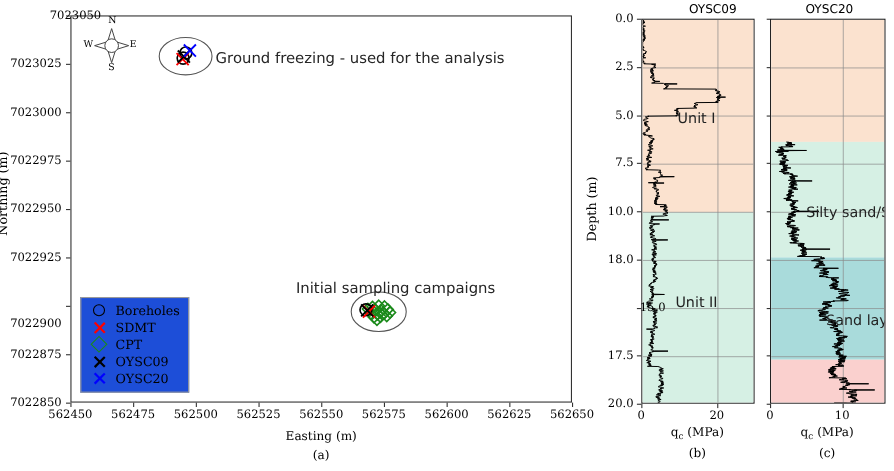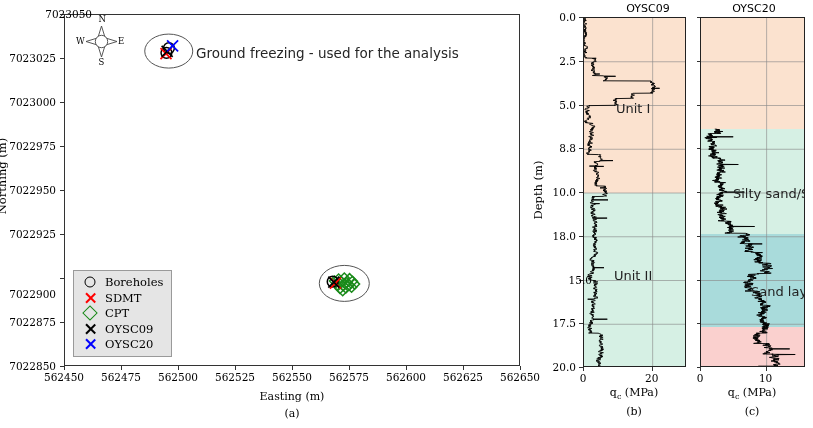--- a/index.html
+++ b/index.html
@@ -28,21 +28,21 @@
   .mk-x:after{transform:translateX(-50%) rotate(-45deg);}
   .mk-diamond{width:9px;height:9px;border:1.5px solid #1a8a1a;box-sizing:border-box;transform:translate(-50%,-50%) rotate(45deg);}
   .annot{position:absolute;font-size:13.5px;color:#262626;white-space:nowrap;
          font-family:"DejaVu Sans","Liberation Sans",sans-serif;}
 
   
   .compass{position:absolute;}
   .compass .cl{position:absolute;font-size:8.5px;color:#000;}
 
   
-  #legend{position:absolute;left:8px;bottom:8px;border:0.9px solid #9a9a9a;background:#e5e5e5;
+  #legend{position:absolute;left:8px;bottom:8px;border:0.9px solid #9a9a9a;background:#1d4ed8;
           padding:4px 8px 4px 5px;box-sizing:border-box;}
   .lgrow{display:flex;align-items:center;height:15.5px;}
   .lgicon{width:22px;height:15px;position:relative;flex:none;}
   .lgtxt{font-size:11.5px;margin-left:4px;white-space:nowrap;}
 
   
   .cpt{position:absolute;border:1.2px solid #222;box-sizing:border-box;overflow:hidden;background:#fff;}
   .band{position:absolute;left:0;right:0;}
   .cpttitle{position:absolute;font-size:11px;text-align:center;
             font-family:"DejaVu Sans","Liberation Sans",sans-serif;}
@@ -101,20 +101,21 @@
         <polygon points="3,18.5 16,22.5 16,14.5" fill="#fff" stroke="#444" stroke-width="0.9"></polygon>
         <circle cx="18.5" cy="18.5" r="6.2" fill="#fff" stroke="#444" stroke-width="0.9"></circle>
       </svg>
       <div class="cl" style="left:15.5px;top:-9px;">N</div>
       <div class="cl" style="left:15.5px;top:34px;">S</div>
       <div class="cl" style="left:35px;top:12.5px;">E</div>
       <div class="cl" style="left:-7px;top:12.5px;">W</div>
     </div>
 
     <div class="annot" style="left:131px;top:30px;">Ground freezing - used for the analysis</div>
+    <div class="annot" style="left:204px;top:239px;">Initial sampling campaigns</div>
 
     <div id="legend">
       <div class="lgrow">
         <span class="lgicon">
           <span class="mk mk-circle" style="left:11px;top:7.5px;"></span>
         </span>
         <span class="lgtxt">Boreholes</span>
       </div>
       <div class="lgrow">
         <span class="lgicon">
@@ -228,27 +229,27 @@
       <div class="tick" style="left: 56px; top: 322px; transform: translate(-100%, -50%);">7022875</div>
       <div style="position: absolute; left: 60px; top: 366px; width: 4px; height: 1px; background: rgb(51, 51, 51);"></div>
       <div class="tick" style="left: 56px; top: 366px; transform: translate(-100%, -50%);">7022850</div>
       <div style="position: absolute; left: 579px; top: 17px; width: 4px; height: 1px; background: rgb(51, 51, 51);"></div>
       <div class="tick" style="left: 576px; top: 17px; transform: translate(-100%, -50%);">0.0</div>
       <div style="position: absolute; left: 579px; top: 60.75px; width: 4px; height: 1px; background: rgb(51, 51, 51);"></div>
       <div class="tick" style="left: 576px; top: 60.75px; transform: translate(-100%, -50%);">2.5</div>
       <div style="position: absolute; left: 579px; top: 104.5px; width: 4px; height: 1px; background: rgb(51, 51, 51);"></div>
       <div class="tick" style="left: 576px; top: 104.5px; transform: translate(-100%, -50%);">5.0</div>
       <div style="position: absolute; left: 579px; top: 148.25px; width: 4px; height: 1px; background: rgb(51, 51, 51);"></div>
-      <div class="tick" style="left: 576px; top: 148.25px; transform: translate(-100%, -50%);">8.8</div>
+      <div class="tick" style="left: 576px; top: 148.25px; transform: translate(-100%, -50%);">7.5</div>
       <div style="position: absolute; left: 579px; top: 192px; width: 4px; height: 1px; background: rgb(51, 51, 51);"></div>
       <div class="tick" style="left: 576px; top: 192px; transform: translate(-100%, -50%);">10.0</div>
       <div style="position: absolute; left: 579px; top: 235.75px; width: 4px; height: 1px; background: rgb(51, 51, 51);"></div>
       <div class="tick" style="left: 576px; top: 235.75px; transform: translate(-100%, -50%);">18.0</div>
       <div style="position: absolute; left: 579px; top: 279.5px; width: 4px; height: 1px; background: rgb(51, 51, 51);"></div>
-      <div class="tick" style="left: 592px; top: 279.5px; transform: translate(-100%, -50%);">15.0</div>
+      <div class="tick" style="left: 605px; top: 279.5px; transform: translate(-100%, -50%);">15.0</div>
       <div style="position: absolute; left: 579px; top: 323.25px; width: 4px; height: 1px; background: rgb(51, 51, 51);"></div>
       <div class="tick" style="left: 576px; top: 323.25px; transform: translate(-100%, -50%);">17.5</div>
       <div style="position: absolute; left: 579px; top: 367px; width: 4px; height: 1px; background: rgb(51, 51, 51);"></div>
       <div class="tick" style="left: 576px; top: 367px; transform: translate(-100%, -50%); text-align: center;">20.0</div>
       <div style="position: absolute; left: 583px; top: 367px; width: 1px; height: 4px; background: rgb(51, 51, 51);"></div>
       <div class="tick" style="left: 583px; top: 372px; transform: translateX(-50%);">0</div>
       <div style="position: absolute; left: 651.667px; top: 367px; width: 1px; height: 4px; background: rgb(51, 51, 51);"></div>
       <div class="tick" style="left: 651.667px; top: 372px; transform: translateX(-50%);">20</div>
       <div style="position: absolute; left: 697px; top: 17px; width: 3px; height: 1px; background: rgb(51, 51, 51);"></div>
       <div style="position: absolute; left: 697px; top: 60.75px; width: 3px; height: 1px; background: rgb(51, 51, 51);"></div>

